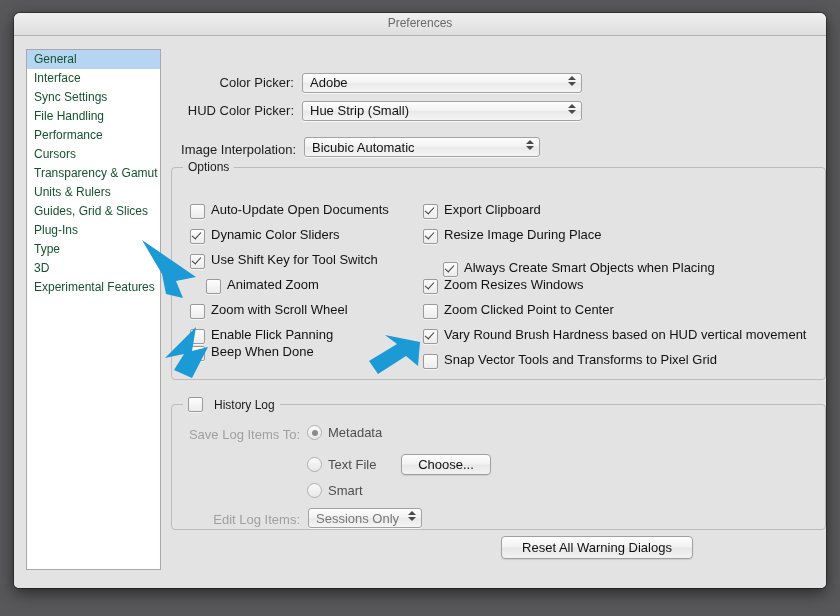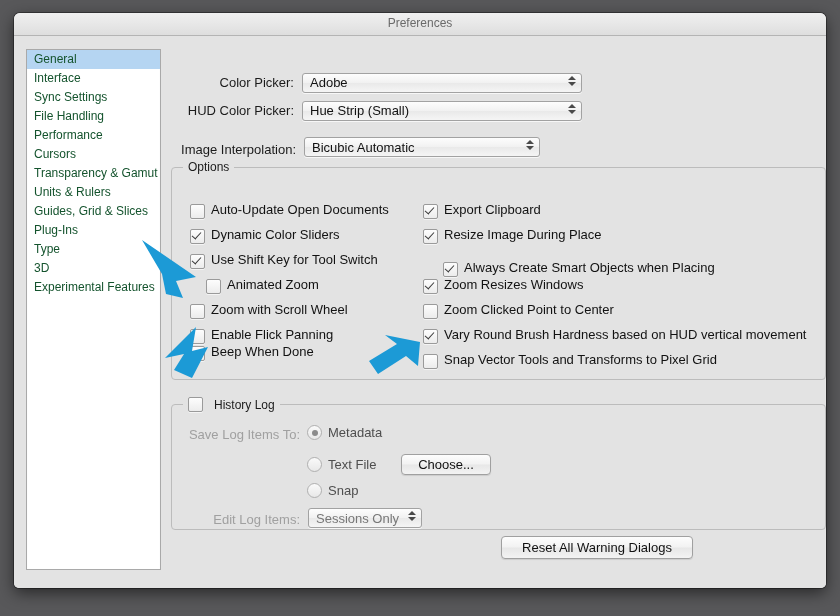--- a/index.html
+++ b/index.html
@@ -371,21 +371,21 @@
     <div class="radiorow semi" style="left:293px; top:389px;">
       <span class="radio sel"></span>
       <span>Metadata</span>
     </div>
     <div class="radiorow semi" style="left:293px; top:421px;">
       <span class="radio"></span>
       <span>Text File</span>
     </div>
     <div class="radiorow semi" style="left:293px; top:447px;">
       <span class="radio"></span>
-      <span>Snap</span>
+      <span>Smart</span>
     </div>
 
     <div class="btn" style="left:387px; top:418px; width:90px; height:21px;">Choose...</div>
 
     <div class="static-label dim" style="left:162px; top:476px; width:124px; text-align:right;">Edit Log Items:</div>
 
     <div class="select-box" style="position:absolute; left:294px; top:472px; width:114px;">
       <span class="dim" style="color:#777;">Sessions Only</span>
       <span class="stepper">
           <i class="up"></i>

